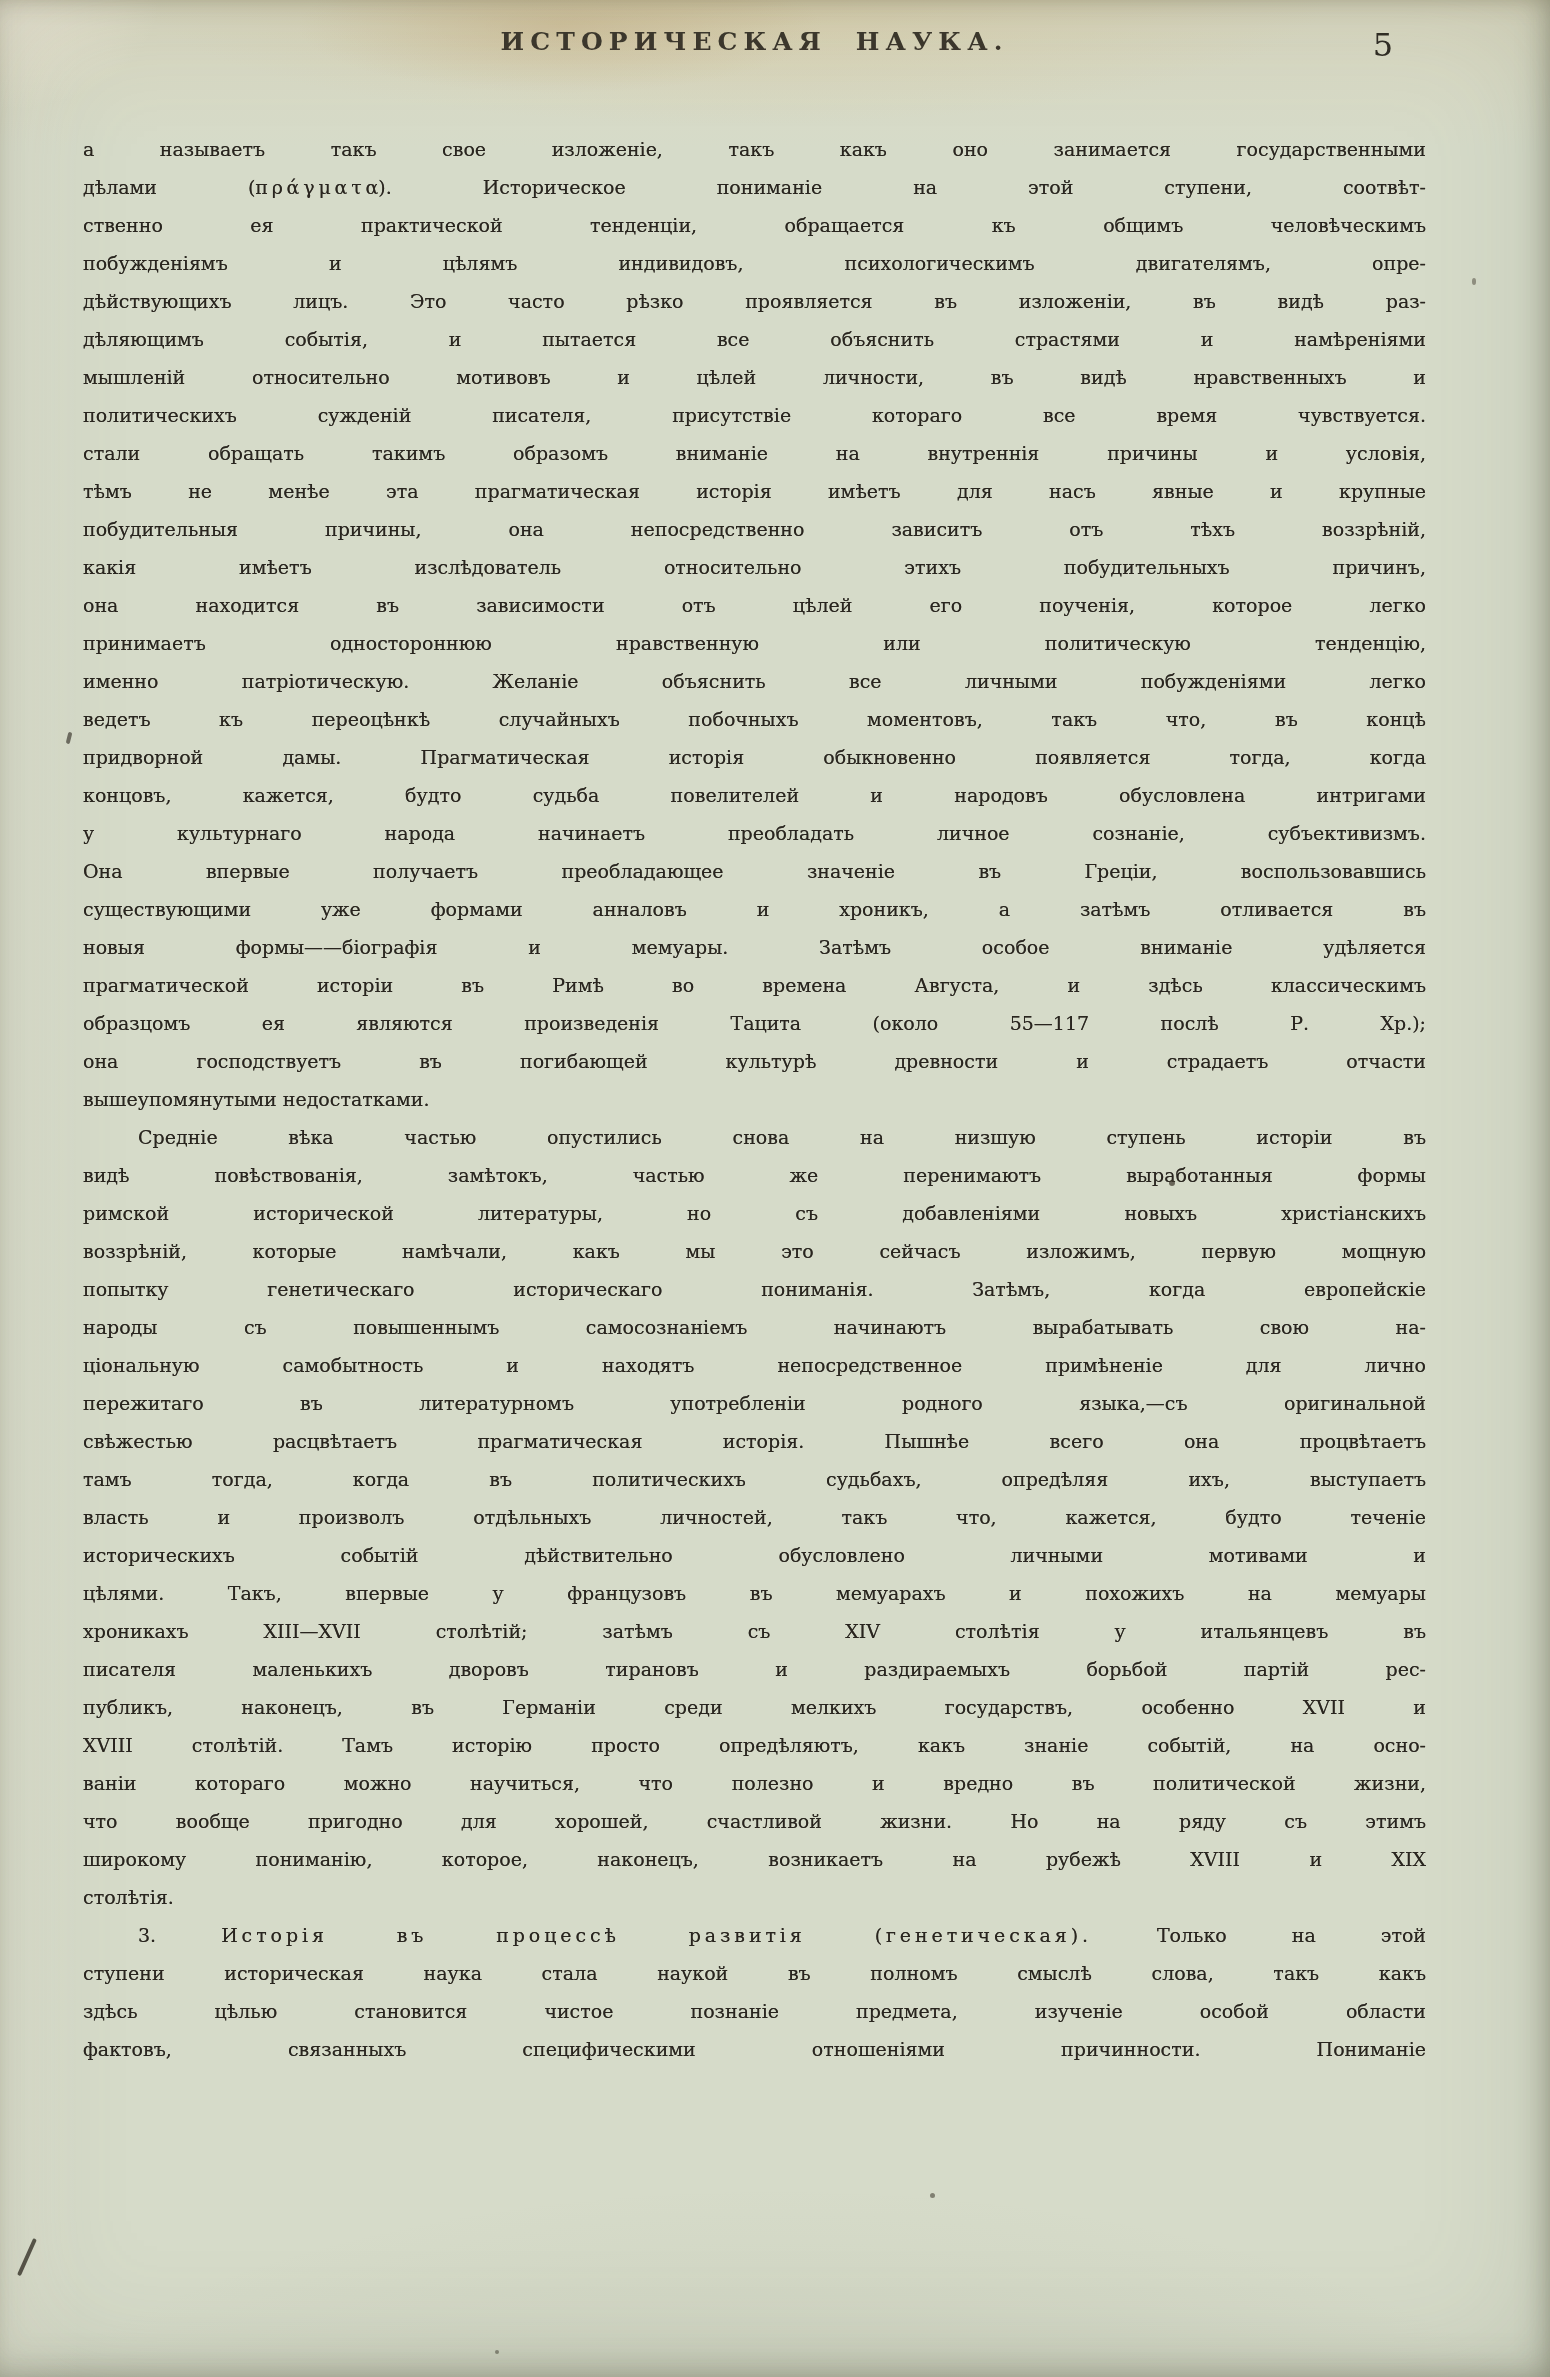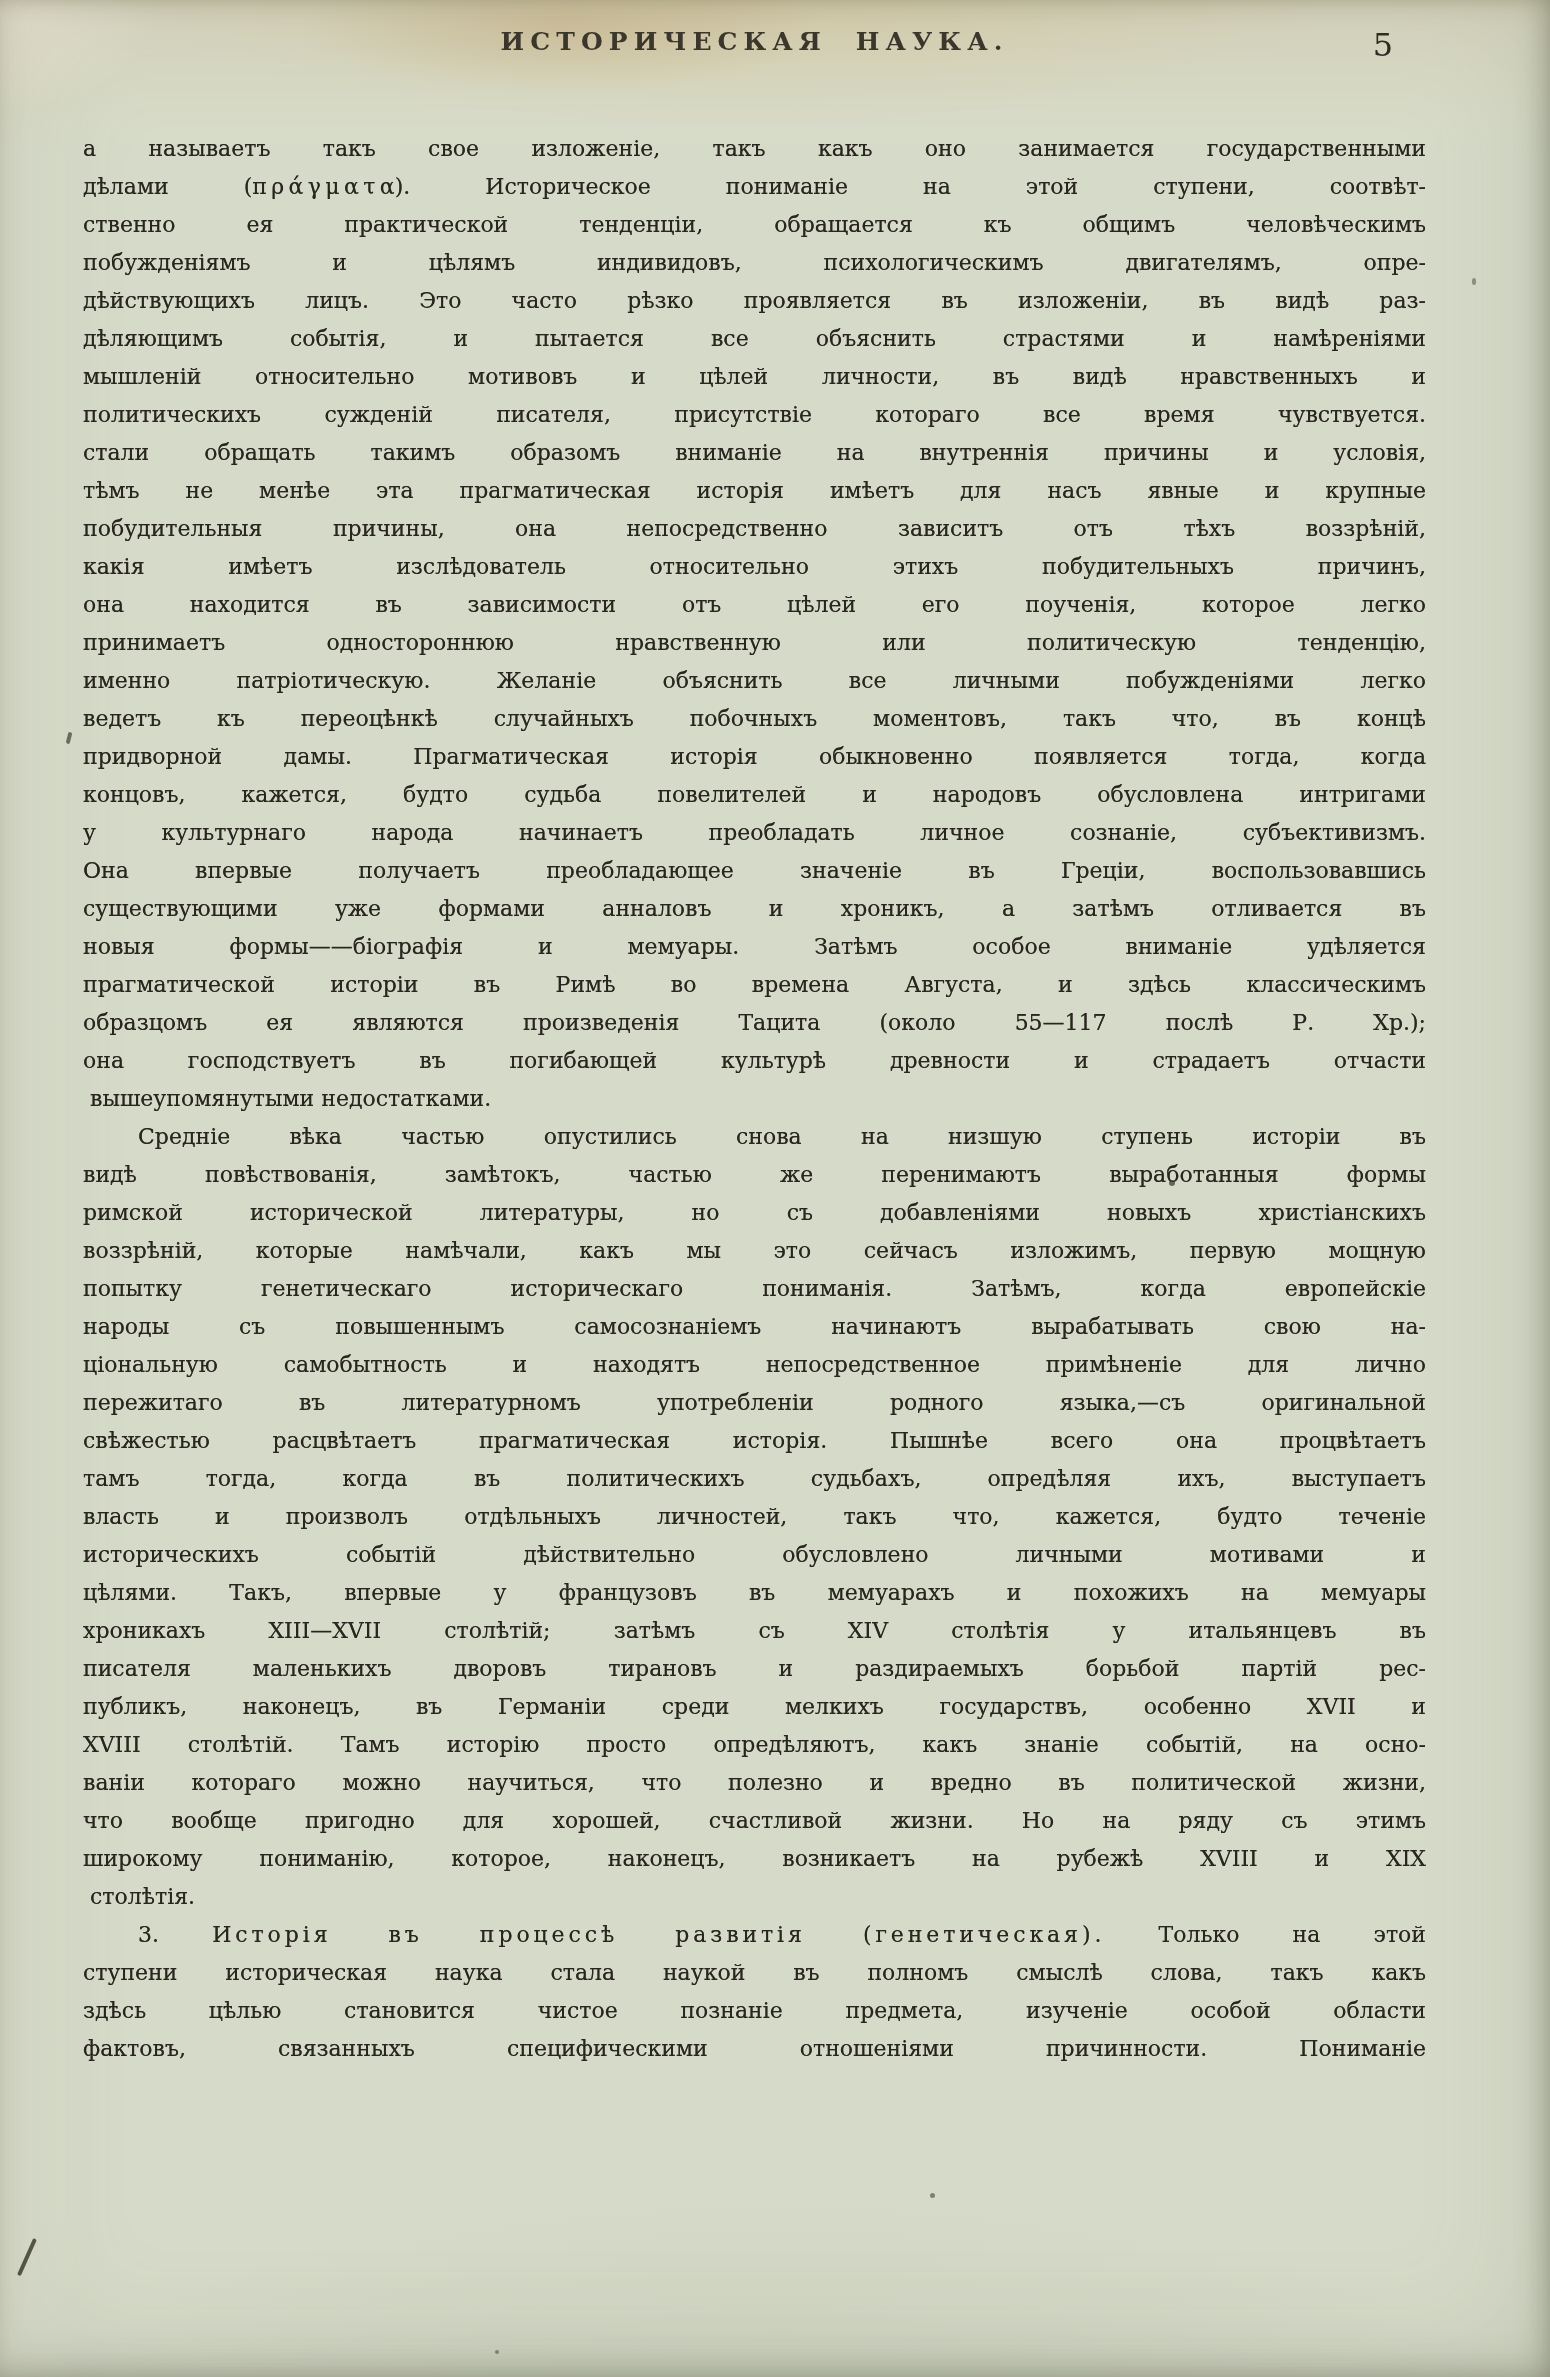--- a/index.html
+++ b/index.html
@@ -47,29 +47,29 @@
     color: #2e2a23;
   }
   .text-block {
     position: absolute;
     left: 83px; top: 130px; width: 1343px;
   }
   .paragraph { margin: 0; padding: 0; }
   .line {
     height: 38px;
     line-height: 38px;
-    font-size: 22px;
+    font-size: 19px;
     text-align: justify;
     text-align-last: justify;
     overflow: hidden;
     white-space: normal;
     text-shadow: 0 0 0.6px rgba(41,37,31,0.65);
   }
   .line.indent { padding-left: 55px; }
-  .line.flush-left { text-align: left; text-align-last: left; margin-left: 7px; }
+  .line.flush-left { text-align: left; text-align-last: left; }
   .spaced { letter-spacing: 3.9px; }
   .mark { position: absolute; background: rgba(52,47,39,0.8); pointer-events: none; }
   .mark.slash { width: 3.5px; height: 40px; left: 24.5px; top: 2237px; transform: rotate(24deg); border-radius: 1.8px; }
   .mark.tick  { width: 4.4px; height: 12.3px; left: 67px; top: 732px; transform: rotate(14deg); border-radius: 2.6px; background: rgba(52,47,39,0.65); }
   .mark.dot-a { width: 6.1px; height: 6.1px; left: 1169px; top: 1180px; border-radius: 50%; background: rgba(58,52,42,0.7); }
   .mark.dot-b { width: 5.3px; height: 5.3px; left: 930px; top: 2193px; border-radius: 50%; background: rgba(58,52,42,0.55); }
   .mark.dot-c { width: 4.4px; height: 4.4px; left: 495px; top: 2350px; border-radius: 50%; background: rgba(58,52,42,0.5); }
   .mark.dot-d { width: 4.4px; height: 7px; left: 1472px; top: 278px; border-radius: 50%; background: rgba(58,52,42,0.45); }
 </style>
 </head>

